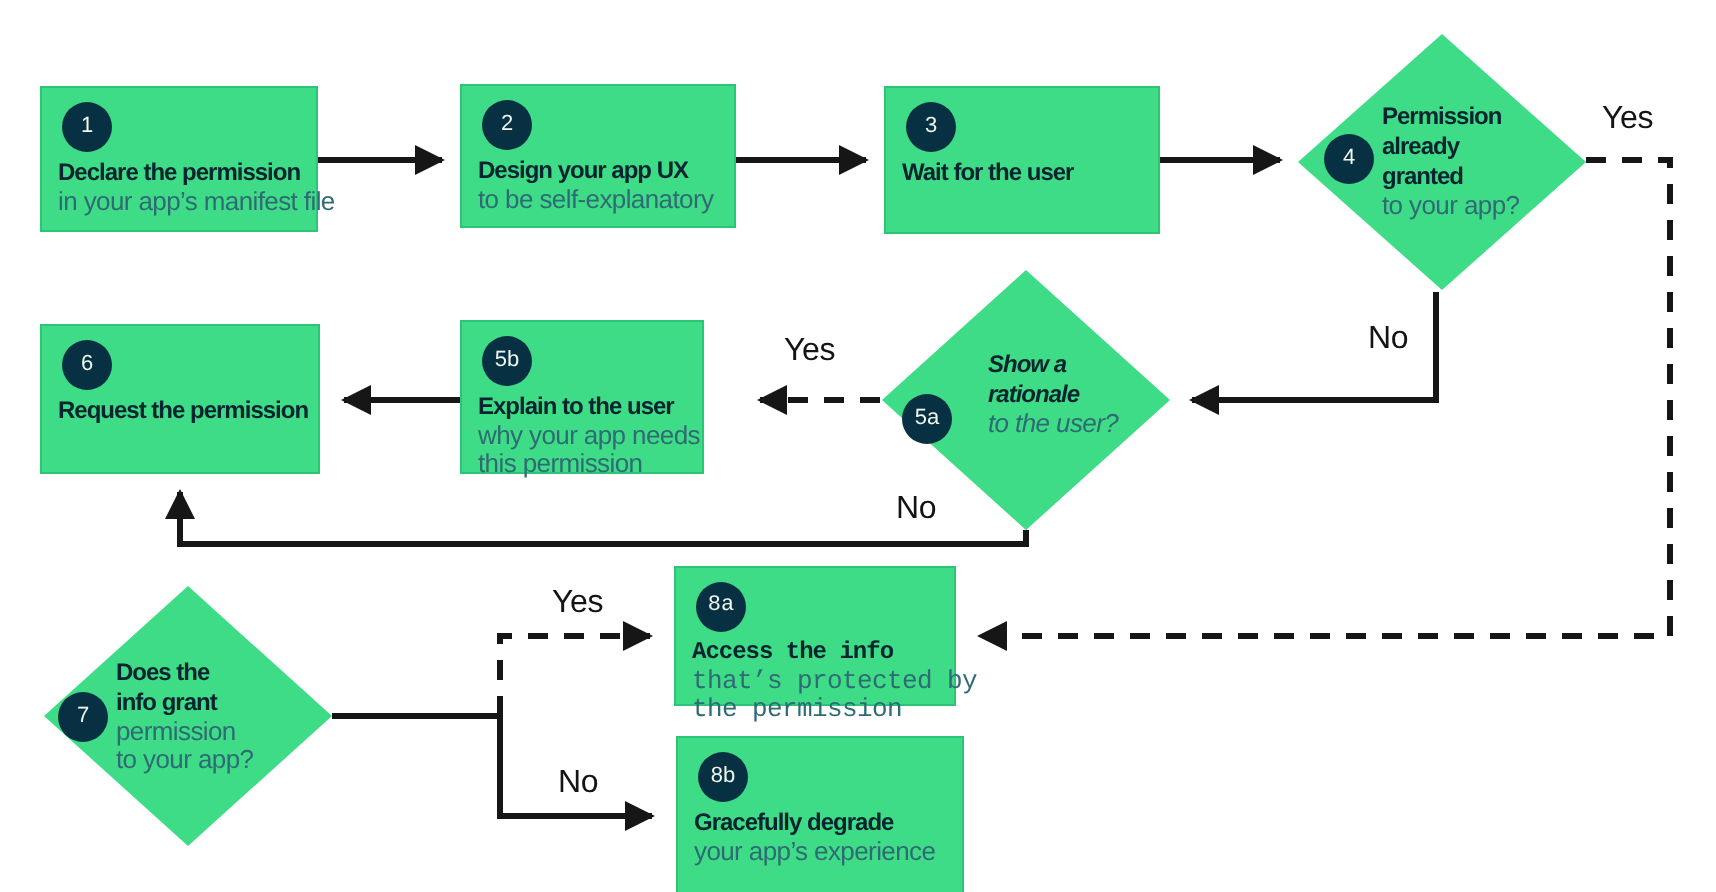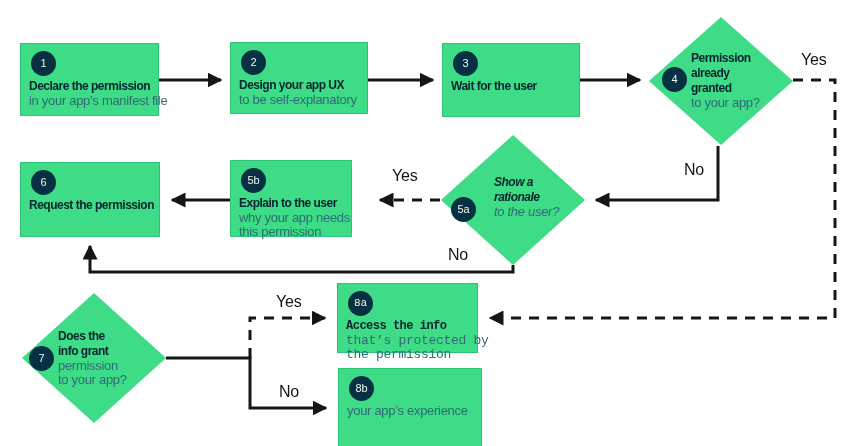--- a/index.html
+++ b/index.html
@@ -165,20 +165,21 @@
 
   <div class="node rect" id="n8a">
     <div class="badge">8a</div>
     <div class="node-title">Access the info</div>
     <div class="node-body">that’s protected by
 the permission</div>
   </div>
 
   <div class="node rect" id="n8b">
     <div class="badge">8b</div>
+    <div class="node-title">Gracefully degrade</div>
     <div class="node-body">your app’s experience</div>
   </div>
 
   <div class="edge-label" id="lbl-yes4">Yes</div>
   <div class="edge-label" id="lbl-no4">No</div>
   <div class="edge-label" id="lbl-yes5a">Yes</div>
   <div class="edge-label" id="lbl-no5a">No</div>
   <div class="edge-label" id="lbl-yes7">Yes</div>
   <div class="edge-label" id="lbl-no7">No</div>
 

